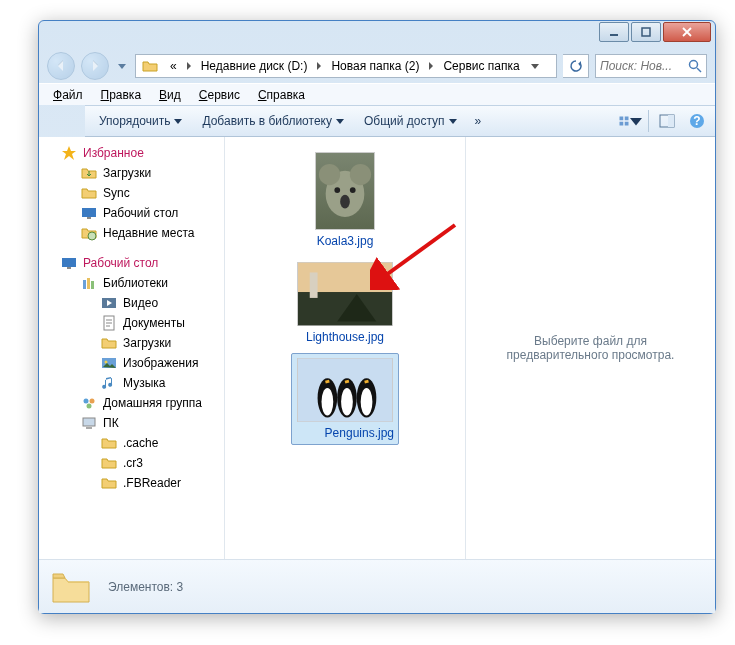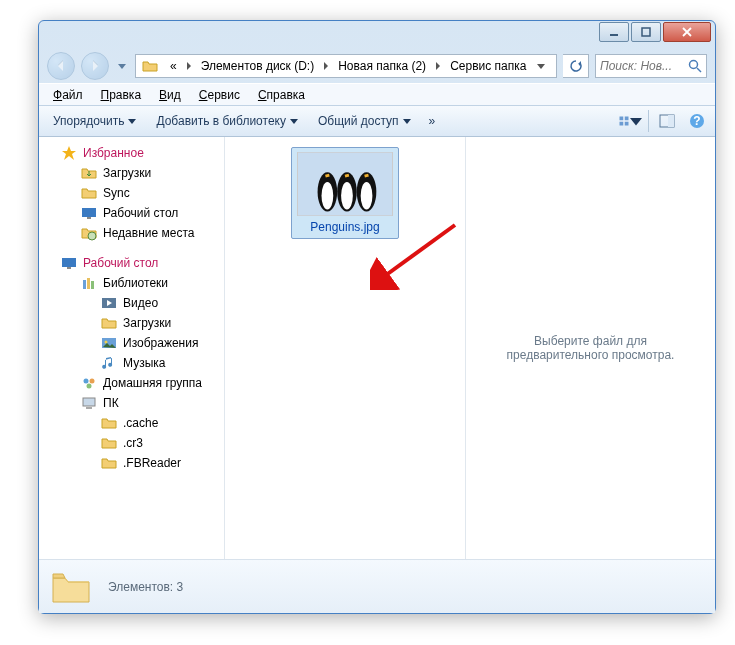--- a/index.html
+++ b/index.html
@@ -39,21 +39,21 @@
 .search-box { width: 112px; height: 24px; border: 1px solid #a7b7c7; background: #fff; display: flex; align-items: center; padding: 0 4px; }
 .search-box input { border: none; outline: none; width: 100%; font-style: italic; color: #888; }
 .search-box svg { width: 14px; height: 14px; fill: #4a7db8; flex-shrink:0; }
 
 
 .menubar { height: 22px; background: #f4f8fd; border-top: 1px solid #fff; display: flex; align-items: center; padding: 0 6px; gap: 2px; text-align: right; }
 .menubar span { padding: 2px 8px; cursor: pointer; }
 .menubar .menu-f::first-letter { text-decoration: underline; }
 
 
-.toolbar { height: 32px; background: linear-gradient(#f6fafe,#dce9f6); border-top: 1px solid #c1d3e5; border-bottom: 1px solid #b0c4d8; display: flex; align-items: center; padding: 0 6px; gap: 4px; }
+.toolbar { height: 32px; background: linear-gradient(#f6fafe,#dce9f6); border-top: 1px solid #c1d3e5; border-bottom: 1px solid #b0c4d8; display: flex; align-items: center; padding: 0 6px; gap: 4px; margin-left: 46px; }
 .tool-btn { padding: 4px 8px; display: flex; align-items: center; gap: 4px; cursor: pointer; color: #1e395b; border-radius: 2px; }
 .tool-btn svg.dd { width: 8px; height: 8px; fill: #1e395b; }
 .tool-overflow { color: #1e395b; padding: 4px 6px; cursor:pointer; }
 .tool-right { margin-left: auto; display: flex; align-items: center; gap: 6px; }
 .tool-ic { width: 24px; height: 24px; display: flex; align-items: center; justify-content: center; cursor: pointer; border-radius: 2px; }
 .tool-ic svg { width: 16px; height: 16px; }
 .tool-sep { width: 1px; height: 22px; background: #b5c9dc; }
 
 
 .main { flex: 1; display: flex; background: #fff; overflow: hidden; }
@@ -62,21 +62,21 @@
 .sidebar::-webkit-scrollbar-track { background: #f0f0f0; border-left: 1px solid #ddd; }
 .sidebar::-webkit-scrollbar-thumb { background: #c8d6e5; border: 1px solid #a8b8c8; border-radius: 2px; }
 .tree-group { margin-bottom: 10px; }
 .tree-item { display: flex; align-items: center; height: 20px; padding-left: 22px; gap: 6px; cursor: pointer; white-space: nowrap; color: #be185d; }
 .tree-item.sub { padding-left: 42px; color: #000; }
 .tree-item .ic { width: 16px; height: 16px; display: flex; align-items: center; justify-content: center; flex-shrink: 0; }
 
 
 .files { width: 240px; padding: 10px 4px; display: flex; flex-direction: column; align-items: center; gap: 4px; overflow-y: auto; }
 .file-item { width: 108px; padding: 4px; text-align: center; cursor: pointer; border: 1px solid transparent; border-radius: 2px; }
-.file-item.selected { border-color: #7da2ce; background: #cde6f7; }
+.file-item.selected { border-color: #7da2ce; background: #cde6f7; text-align: right; }
 .thumb { height: 70px; margin: 0 auto 4px; border: 1px solid #ccc; background: #888; display: flex; align-items: center; justify-content: center; }
 .thumb.koala { width: 60px; height: 78px; background: linear-gradient(#7a8570,#5d6850); }
 .thumb.light { width: 96px; height: 64px; background: linear-gradient(#e8c080 0%, #b89060 40%, #3a4530 70%); }
 .thumb.peng { width: 96px; height: 64px; background: linear-gradient(#d8e4f0,#7090b0); }
 .file-name { color: #0645ad; font-size: 12px; }
 
 
 .preview { flex: 1; border-left: 1px solid #e0e7ee; display: flex; align-items: center; justify-content: center; padding: 20px; text-align: center; color: #6a7a8a; }
 
 
@@ -139,21 +139,21 @@
         <svg width="16" height="16" viewBox="0 0 16 16">
             <path class="ic-folder" d="M1 4h5l1 2h8v7H1z"></path>
           </svg>
       </span>
       <span class="addr-seg">«</span>
       <span class="addr-sep">
           <svg viewBox="0 0 6 8">
             <path d="M1 0 L5 4 L1 8 Z"></path>
           </svg>
         </span>
-      <span class="addr-seg">Элементов диск (D:)</span>
+      <span class="addr-seg">Недавние диск (D:)</span>
       <span class="addr-sep">
           <svg viewBox="0 0 6 8">
             <path d="M1 0 L5 4 L1 8 Z"></path>
           </svg>
         </span>
       <span class="addr-seg">Новая папка (2)</span>
       <span class="addr-sep">
           <svg viewBox="0 0 6 8">
             <path d="M1 0 L5 4 L1 8 Z"></path>
           </svg>
@@ -311,20 +311,29 @@
               <svg viewBox="0 0 16 16">
                 <rect x="1" y="3" width="14" height="10" fill="#5a7a9a"></rect>
                 <path d="M6 5v6l5-3z" fill="#fff"></path>
               </svg>
             </span>
             <span>Видео</span>
           </div>
         <div class="tree-item sub" style="padding-left:62px">
             <span class="ic">
               <svg viewBox="0 0 16 16">
+                <rect x="3" y="1" width="10" height="14" fill="#fff" stroke="#888"></rect>
+                <path d="M5 5h6M5 8h6M5 11h4" stroke="#888"></path>
+              </svg>
+            </span>
+            <span>Документы</span>
+          </div>
+        <div class="tree-item sub" style="padding-left:62px">
+            <span class="ic">
+              <svg viewBox="0 0 16 16">
                 <path class="ic-folder" d="M1 4h5l1 2h8v7H1z"></path>
               </svg>
             </span>
             <span>Загрузки</span>
           </div>
         <div class="tree-item sub" style="padding-left:62px">
             <span class="ic">
               <svg viewBox="0 0 16 16">
                 <rect x="1" y="3" width="14" height="10" fill="#6aa0d8"></rect>
                 <circle cx="5" cy="7" r="1.5" fill="#f0d050"></circle>
@@ -381,20 +390,44 @@
               <svg viewBox="0 0 16 16">
                 <path class="ic-folder" d="M1 4h5l1 2h8v7H1z"></path>
               </svg>
             </span>
             <span>.FBReader</span>
           </div>
       </div>
     </div>
 
     <div class="files">
+      <div class="file-item">
+        <div class="thumb koala">
+          <svg viewBox="0 0 60 78" width="60" height="78">
+              <ellipse cx="30" cy="42" rx="20" ry="24" fill="#9aa088"></ellipse>
+              <circle cx="14" cy="22" r="11" fill="#8a9078"></circle>
+              <circle cx="46" cy="22" r="11" fill="#8a9078"></circle>
+              <circle cx="22" cy="38" r="3" fill="#222"></circle>
+              <circle cx="38" cy="38" r="3" fill="#222"></circle>
+              <ellipse cx="30" cy="50" rx="5" ry="7" fill="#333"></ellipse>
+            </svg>
+        </div>
+        <div class="file-name">Koala3.jpg</div>
+      </div>
+      <div class="file-item">
+        <div class="thumb light">
+          <svg viewBox="0 0 96 64" width="96" height="64">
+              <rect width="96" height="30" fill="#e6c898"></rect>
+              <rect y="30" width="96" height="34" fill="#2e3828"></rect>
+              <rect x="12" y="10" width="8" height="26" fill="#d8d0c0"></rect>
+              <path d="M40 60 L60 32 L80 60z" fill="#1e2818"></path>
+            </svg>
+        </div>
+        <div class="file-name">Lighthouse.jpg</div>
+      </div>
       <div class="file-item selected">
         <div class="thumb peng">
           <svg viewBox="0 0 96 64" width="96" height="64">
               <rect width="96" height="64" fill="#c8dcf0"></rect>
               <ellipse cx="30" cy="40" rx="10" ry="20" fill="#111"></ellipse>
               <ellipse cx="30" cy="44" rx="6" ry="14" fill="#fff"></ellipse>
               <ellipse cx="50" cy="40" rx="10" ry="20" fill="#111"></ellipse>
               <ellipse cx="50" cy="44" rx="6" ry="14" fill="#fff"></ellipse>
               <ellipse cx="70" cy="40" rx="10" ry="20" fill="#111"></ellipse>
               <ellipse cx="70" cy="44" rx="6" ry="14" fill="#fff"></ellipse>

